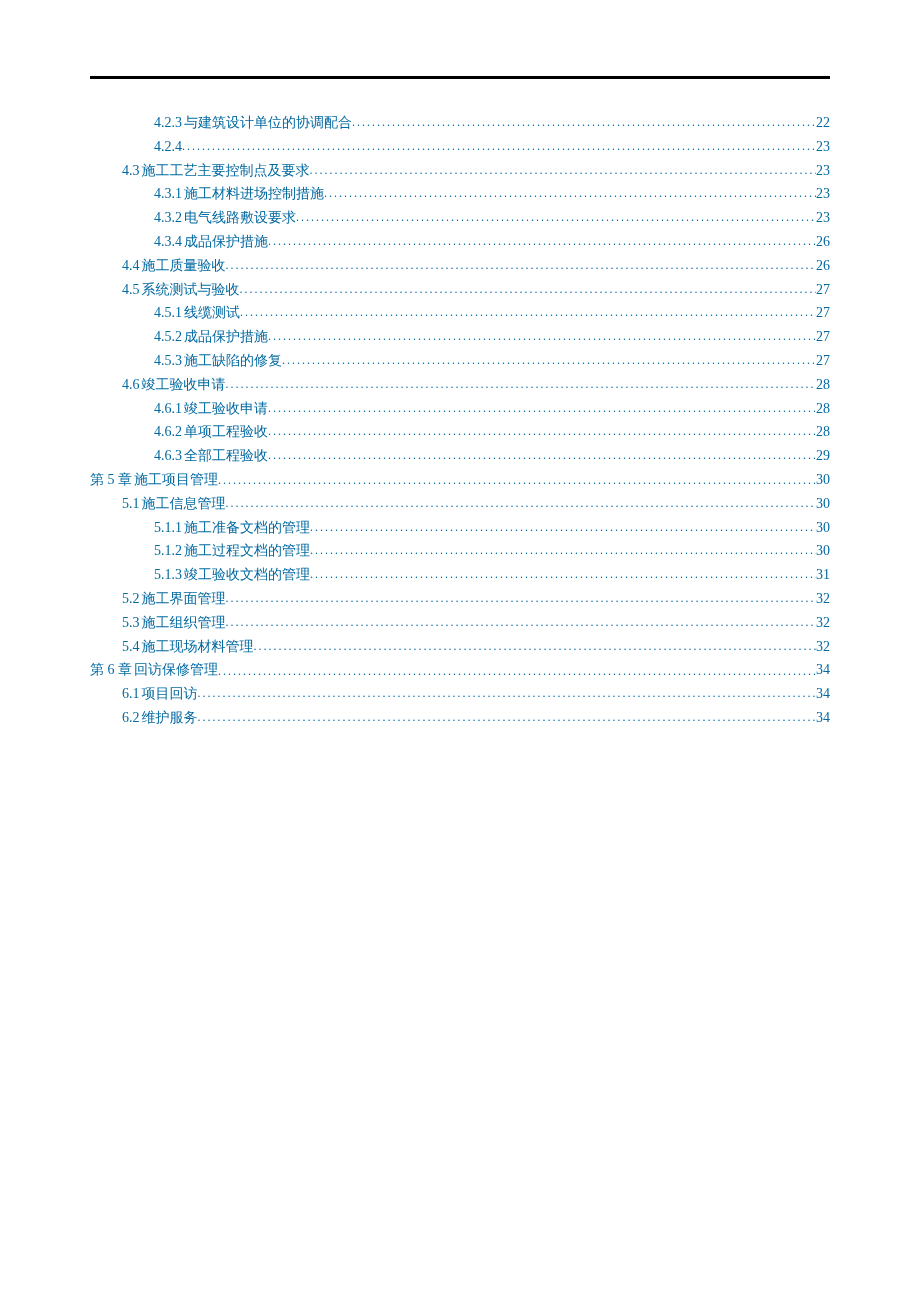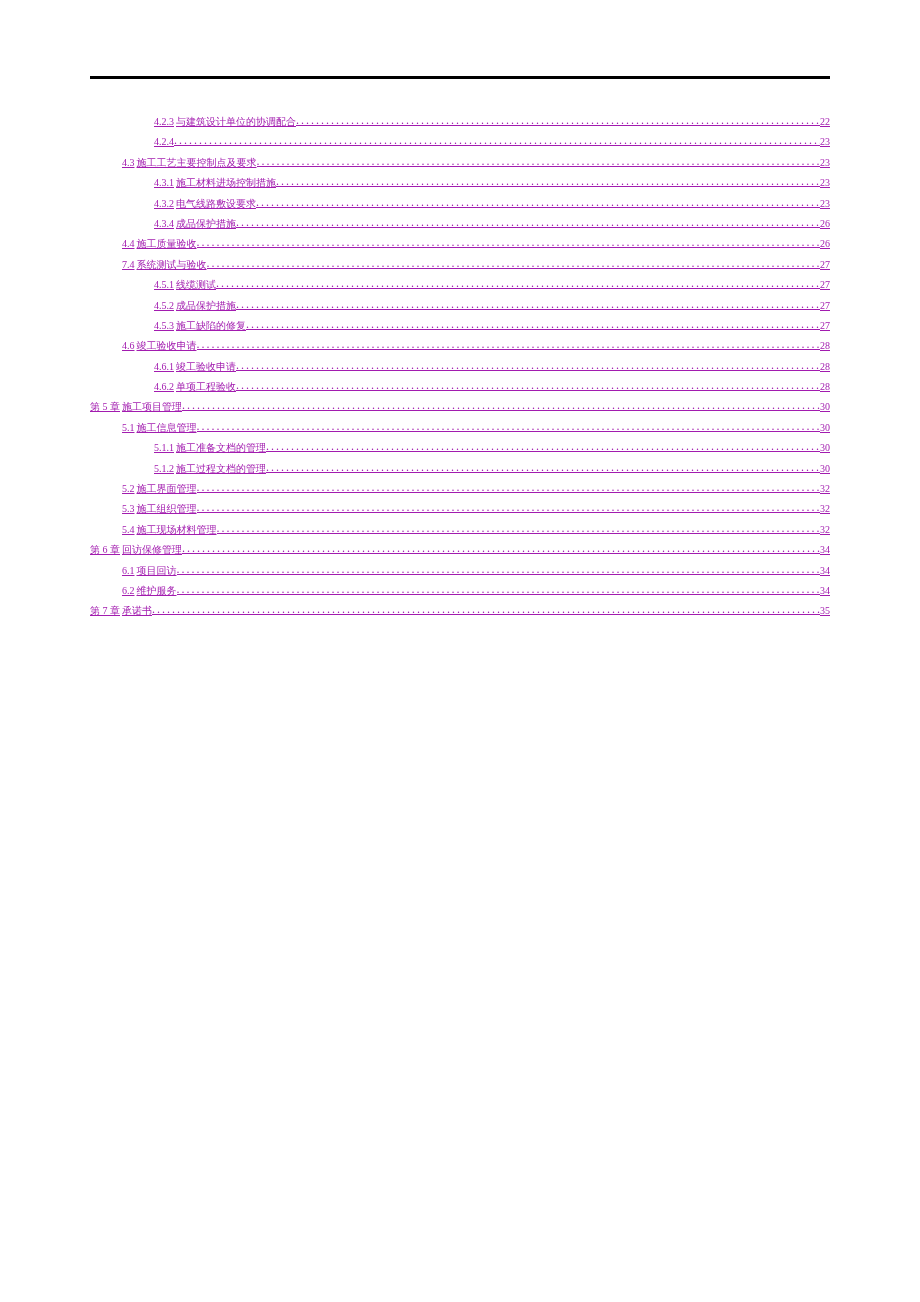--- a/index.html
+++ b/index.html
@@ -19,28 +19,27 @@
     }
     .header-line {
       border-top: 2px solid #000;
       border-bottom: 1px solid #000;
       height: 3px;
       margin-bottom: 32px;
     }
     .toc-entry {
       display: flex;
       align-items: baseline;
-      font-size: 10px;
-      color: #a21caf;
+      font-size: 14px;
+      color: #0369a1;
       line-height: 1.7;
       margin-bottom: 0px;
       white-space: nowrap;
-      text-decoration: underline;
-    }
-    .toc-entry.level-0 { padding-left: 0; }
+    }
+    .toc-entry.level-0 { padding-left: 0; align-items: flex-end; }
     .toc-entry.level-1 { padding-left: 32px; justify-content: flex-end; }
     .toc-entry.level-2 { padding-left: 64px; }
     .toc-num {
       flex-shrink: 0;
     }
     .toc-title {
       flex-shrink: 0;
       margin-left: 2px;
     }
     .toc-dots {
@@ -99,21 +98,21 @@
         <span class="toc-dots"></span>
         <span class="toc-page">26</span>
       </div>
       <div class="toc-entry level-1">
         <span class="toc-num">4.4</span>
         <span class="toc-title"> 施工质量验收 </span>
         <span class="toc-dots"></span>
         <span class="toc-page">26</span>
       </div>
       <div class="toc-entry level-1">
-        <span class="toc-num">7.4</span>
+        <span class="toc-num">4.5</span>
         <span class="toc-title"> 系统测试与验收 </span>
         <span class="toc-dots"></span>
         <span class="toc-page">27</span>
       </div>
       <div class="toc-entry level-2">
         <span class="toc-num">4.5.1</span>
         <span class="toc-title"> 线缆测试 </span>
         <span class="toc-dots"></span>
         <span class="toc-page">27</span>
       </div>
@@ -139,20 +138,26 @@
         <span class="toc-num">4.6.1</span>
         <span class="toc-title"> 竣工验收申请 </span>
         <span class="toc-dots"></span>
         <span class="toc-page">28</span>
       </div>
       <div class="toc-entry level-2">
         <span class="toc-num">4.6.2</span>
         <span class="toc-title"> 单项工程验收 </span>
         <span class="toc-dots"></span>
         <span class="toc-page">28</span>
+      </div>
+      <div class="toc-entry level-2">
+        <span class="toc-num">4.6.3</span>
+        <span class="toc-title"> 全部工程验收 </span>
+        <span class="toc-dots"></span>
+        <span class="toc-page">29</span>
       </div>
       <div class="toc-entry level-0">
         <span class="toc-num">第 5 章</span>
         <span class="toc-title"> 施工项目管理 </span>
         <span class="toc-dots"></span>
         <span class="toc-page">30</span>
       </div>
       <div class="toc-entry level-1">
         <span class="toc-num">5.1</span>
         <span class="toc-title"> 施工信息管理 </span>
@@ -164,20 +169,26 @@
         <span class="toc-title"> 施工准备文档的管理 </span>
         <span class="toc-dots"></span>
         <span class="toc-page">30</span>
       </div>
       <div class="toc-entry level-2">
         <span class="toc-num">5.1.2</span>
         <span class="toc-title"> 施工过程文档的管理 </span>
         <span class="toc-dots"></span>
         <span class="toc-page">30</span>
       </div>
+      <div class="toc-entry level-2">
+        <span class="toc-num">5.1.3</span>
+        <span class="toc-title"> 竣工验收文档的管理 </span>
+        <span class="toc-dots"></span>
+        <span class="toc-page">31</span>
+      </div>
       <div class="toc-entry level-1">
         <span class="toc-num">5.2</span>
         <span class="toc-title"> 施工界面管理 </span>
         <span class="toc-dots"></span>
         <span class="toc-page">32</span>
       </div>
       <div class="toc-entry level-1">
         <span class="toc-num">5.3</span>
         <span class="toc-title"> 施工组织管理 </span>
         <span class="toc-dots"></span>
@@ -199,21 +210,15 @@
         <span class="toc-num">6.1</span>
         <span class="toc-title"> 项目回访 </span>
         <span class="toc-dots"></span>
         <span class="toc-page">34</span>
       </div>
       <div class="toc-entry level-1">
         <span class="toc-num">6.2</span>
         <span class="toc-title"> 维护服务 </span>
         <span class="toc-dots"></span>
         <span class="toc-page">34</span>
-      </div>
-      <div class="toc-entry level-0">
-        <span class="toc-num">第 7 章</span>
-        <span class="toc-title"> 承诺书 </span>
-        <span class="toc-dots"></span>
-        <span class="toc-page">35</span>
       </div>
     </div>
 </div>
 
 </body></html>

